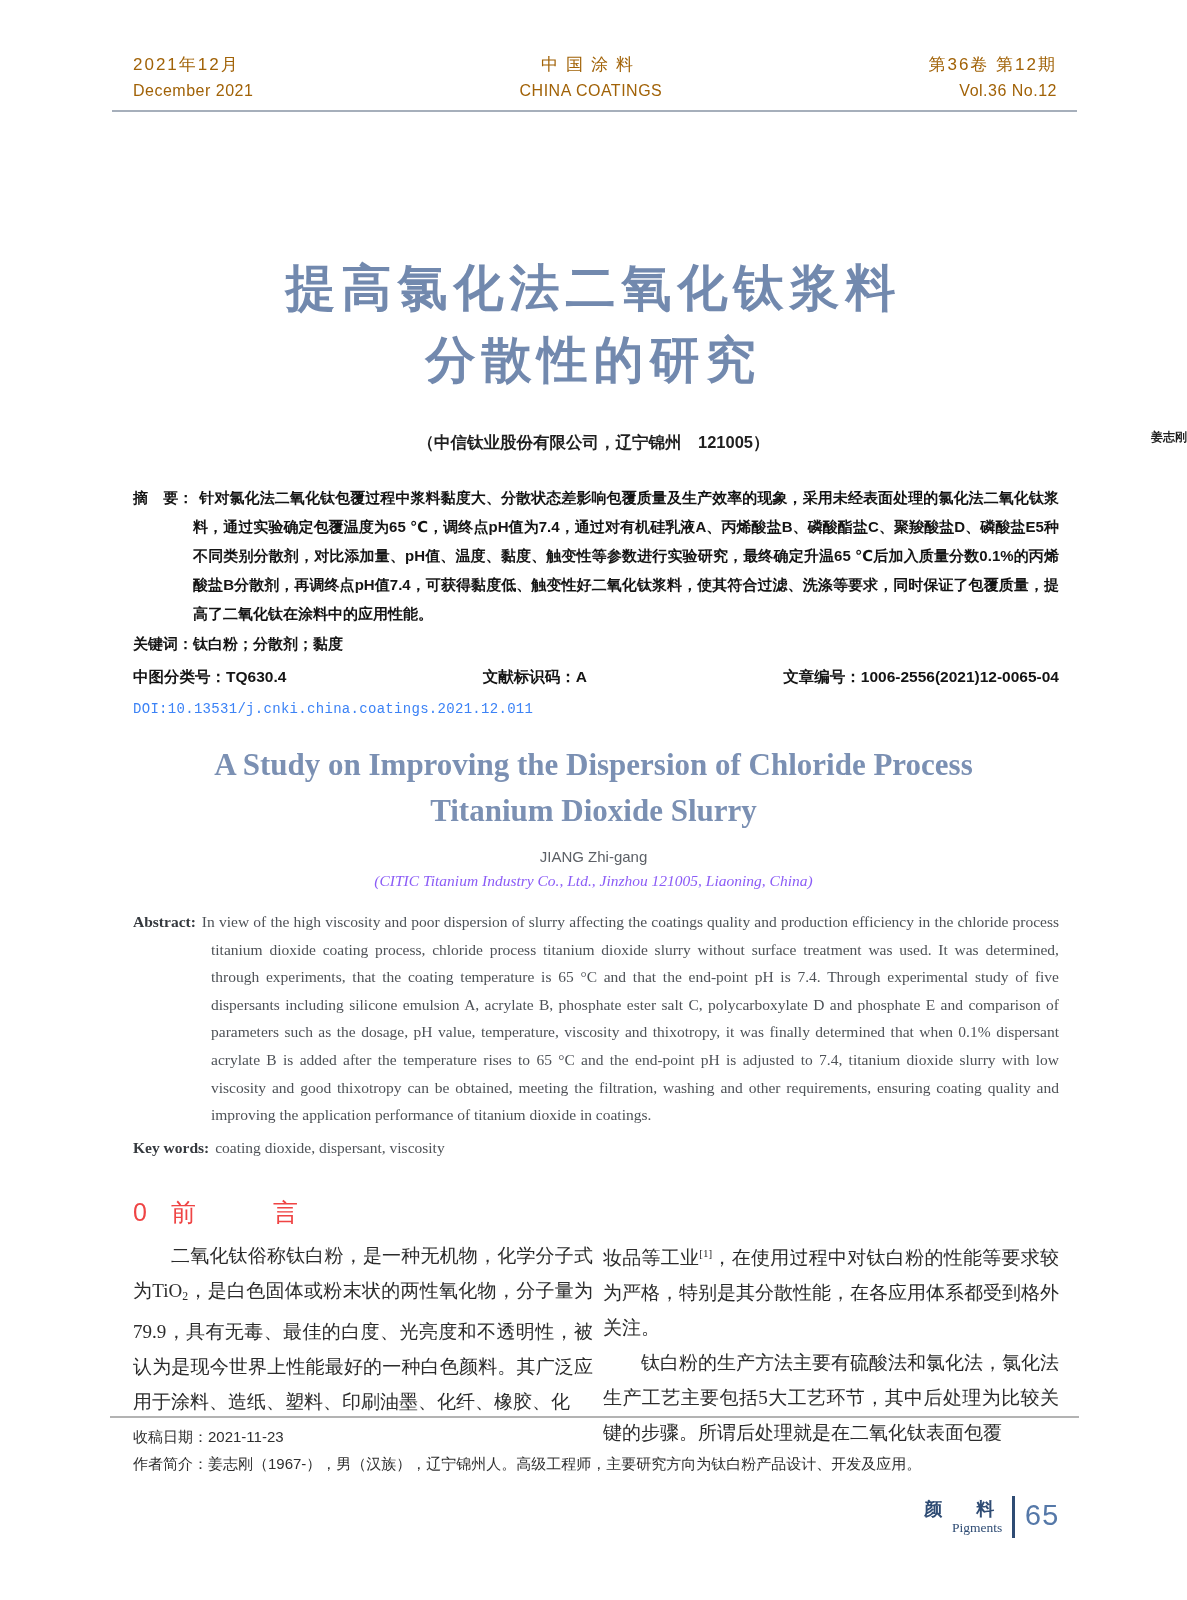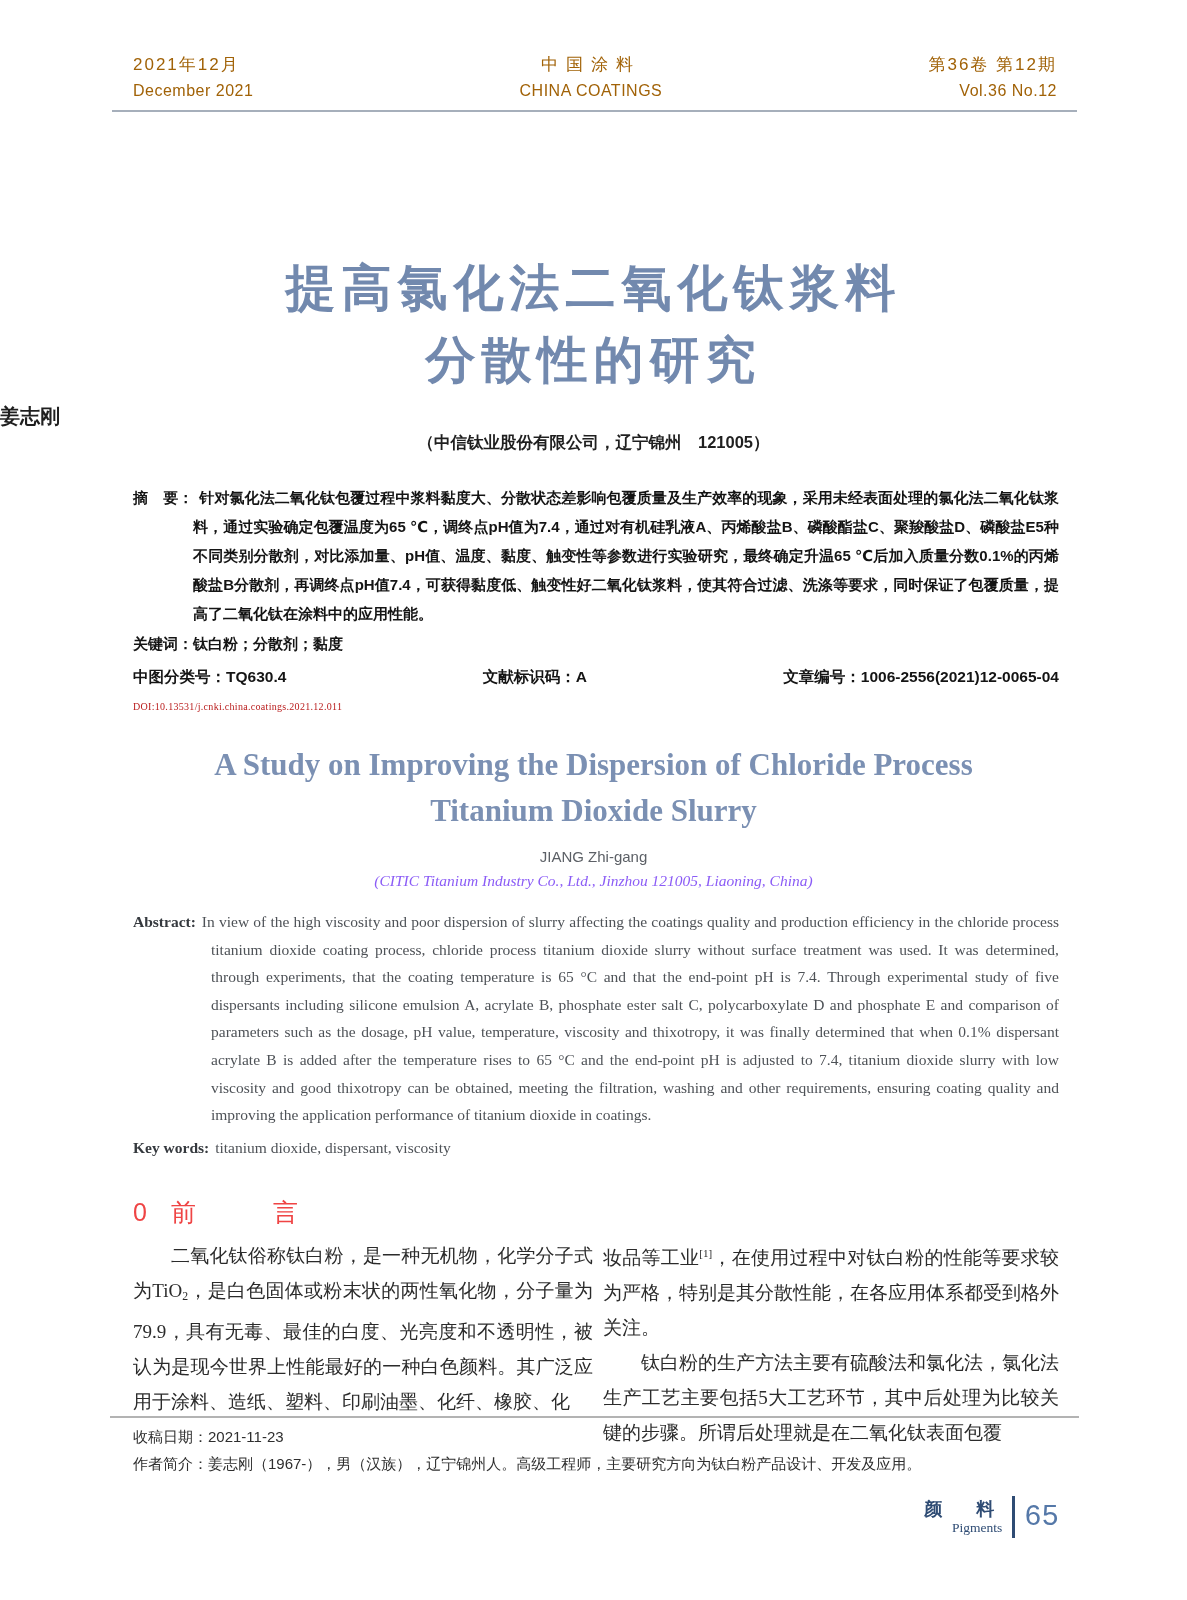--- a/index.html
+++ b/index.html
@@ -40,23 +40,23 @@
     top: 252px; left: 0; right: 0;
     text-align: center;
     font-weight: bold;
     font-size: 50px;
     line-height: 72px;
     letter-spacing: 6px;
     color: #7289ae;
   }
   .cn-author {
     position: absolute;
-    top: 403px; left: 0; right: 0;
-    text-align: left;
-    font-size: 20px;
+    top: 429px; left: 0; right: 0;
+    text-align: right;
+    font-size: 12px;
     font-weight: bold;
     color: #1f1f1f;
   }
   .cn-affil {
     position: absolute;
     top: 432px; left: 0; right: 0;
     text-align: center;
     font-size: 16.5px;
     font-weight: bold;
     color: #1f1f1f;
@@ -85,24 +85,24 @@
   .class-row {
     margin-top: 13px;
     display: flex;
     justify-content: space-between;
     font-size: 15.5px;
     font-weight: 600;
     color: #141414;
   }
   .doi-line {
     margin-top: 13px;
-    font-family: Liberation Serif, serif;
-    font-size: 10px;
+    font-family: Liberation Mono, monospace;
+    font-size: 14px;
     font-weight: 400;
-    color: #b91c1c;
+    color: #3b82f6;
     letter-spacing: 0.3px;
   }
   
   .en-title {
     position: absolute;
     top: 742px; left: 0; right: 0;
     text-align: center;
     font-family: "Liberation Serif", "DejaVu Serif", serif;
     font-weight: bold;
     font-size: 31px;
@@ -271,21 +271,21 @@
 
   <div class="en-title">
     <div>A Study on Improving the Dispersion of Chloride Process</div>
     <div>Titanium Dioxide Slurry</div>
   </div>
   <div class="en-author">JIANG Zhi-gang</div>
   <div class="en-affil">(CITIC Titanium Industry Co., Ltd., Jinzhou 121005, Liaoning, China)</div>
 
   <div class="front-en">
     <p class="abstract-en"><span class="lbl">Abstract:</span><span>In view of the high viscosity and poor dispersion of slurry affecting the coatings quality and production efficiency in the chloride process titanium dioxide coating process, chloride process titanium dioxide slurry without surface treatment was used. It was determined, through experiments, that the coating temperature is 65 °C and that the end-point pH is 7.4. Through experimental study of five dispersants including silicone emulsion A, acrylate B, phosphate ester salt C, polycarboxylate D and phosphate E and comparison of parameters such as the dosage, pH value, temperature, viscosity and thixotropy, it was finally determined that when 0.1% dispersant acrylate B is added after the temperature rises to 65 °C and the end-point pH is adjusted to 7.4, titanium dioxide slurry with low viscosity and good thixotropy can be obtained, meeting the filtration, washing and other requirements, ensuring coating quality and improving the application performance of titanium dioxide in coatings.</span></p>
-    <p class="keywords-en"><span class="lbl">Key words:</span><span>titanium dioxide, dispersant, viscosity</span></p>
+    <p class="keywords-en"><span class="lbl">Key words:</span><span>coating dioxide, dispersant, viscosity</span></p>
   </div>
 
   <div class="col left">
     <h2 class="sec-heading"><span class="num">0</span><span class="ttl">前　言</span></h2>
     <p class="indent"><span>二氧化钛俗称钛白粉，是一种无机物，化学分子式为TiO</span><sub>2</sub><span>，是白色固体或粉末状的两性氧化物，分子量为79.9，具有无毒、最佳的白度、光亮度和不透明性，被认为是现今世界上性能最好的一种白色颜料。其广泛应用于涂料、造纸、塑料、印刷油墨、化纤、橡胶、化</span></p>
   </div>
   <div class="col right">
     <p><span>妆品等工业</span><sup>[1]</sup><span>，在使用过程中对钛白粉的性能等要求较为严格，特别是其分散性能，在各应用体系都受到格外关注。</span></p>
     <p class="indent">钛白粉的生产方法主要有硫酸法和氯化法，氯化法生产工艺主要包括5大工艺环节，其中后处理为比较关键的步骤。所谓后处理就是在二氧化钛表面包覆</p>
   </div>

